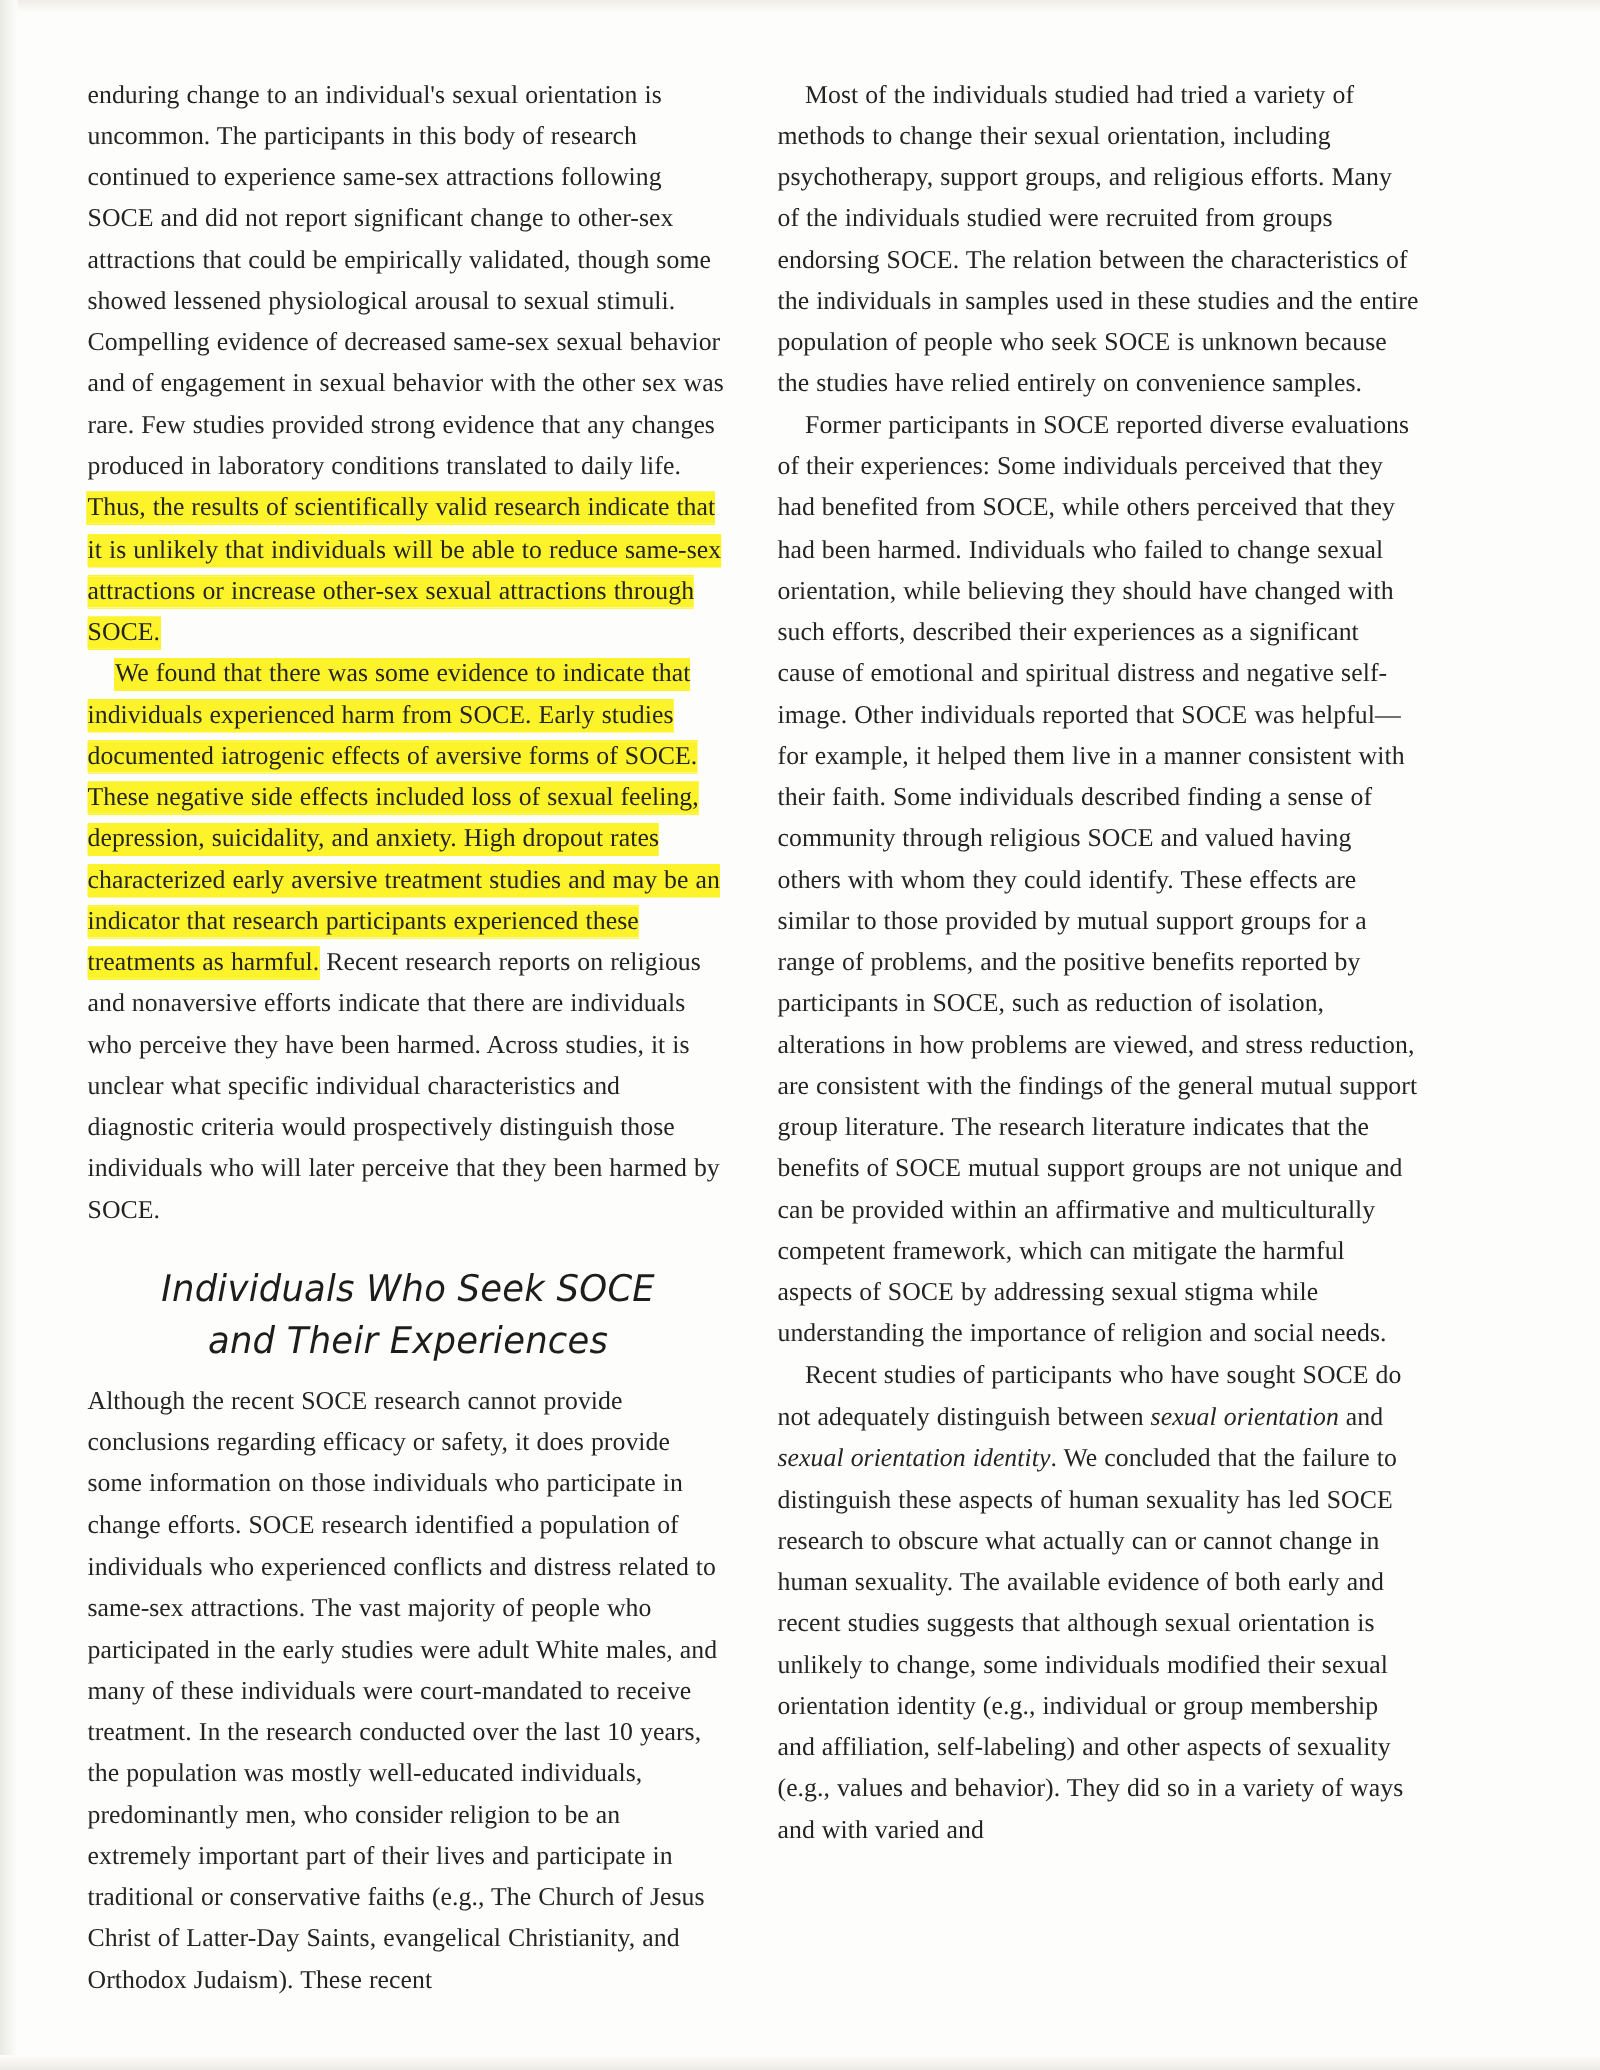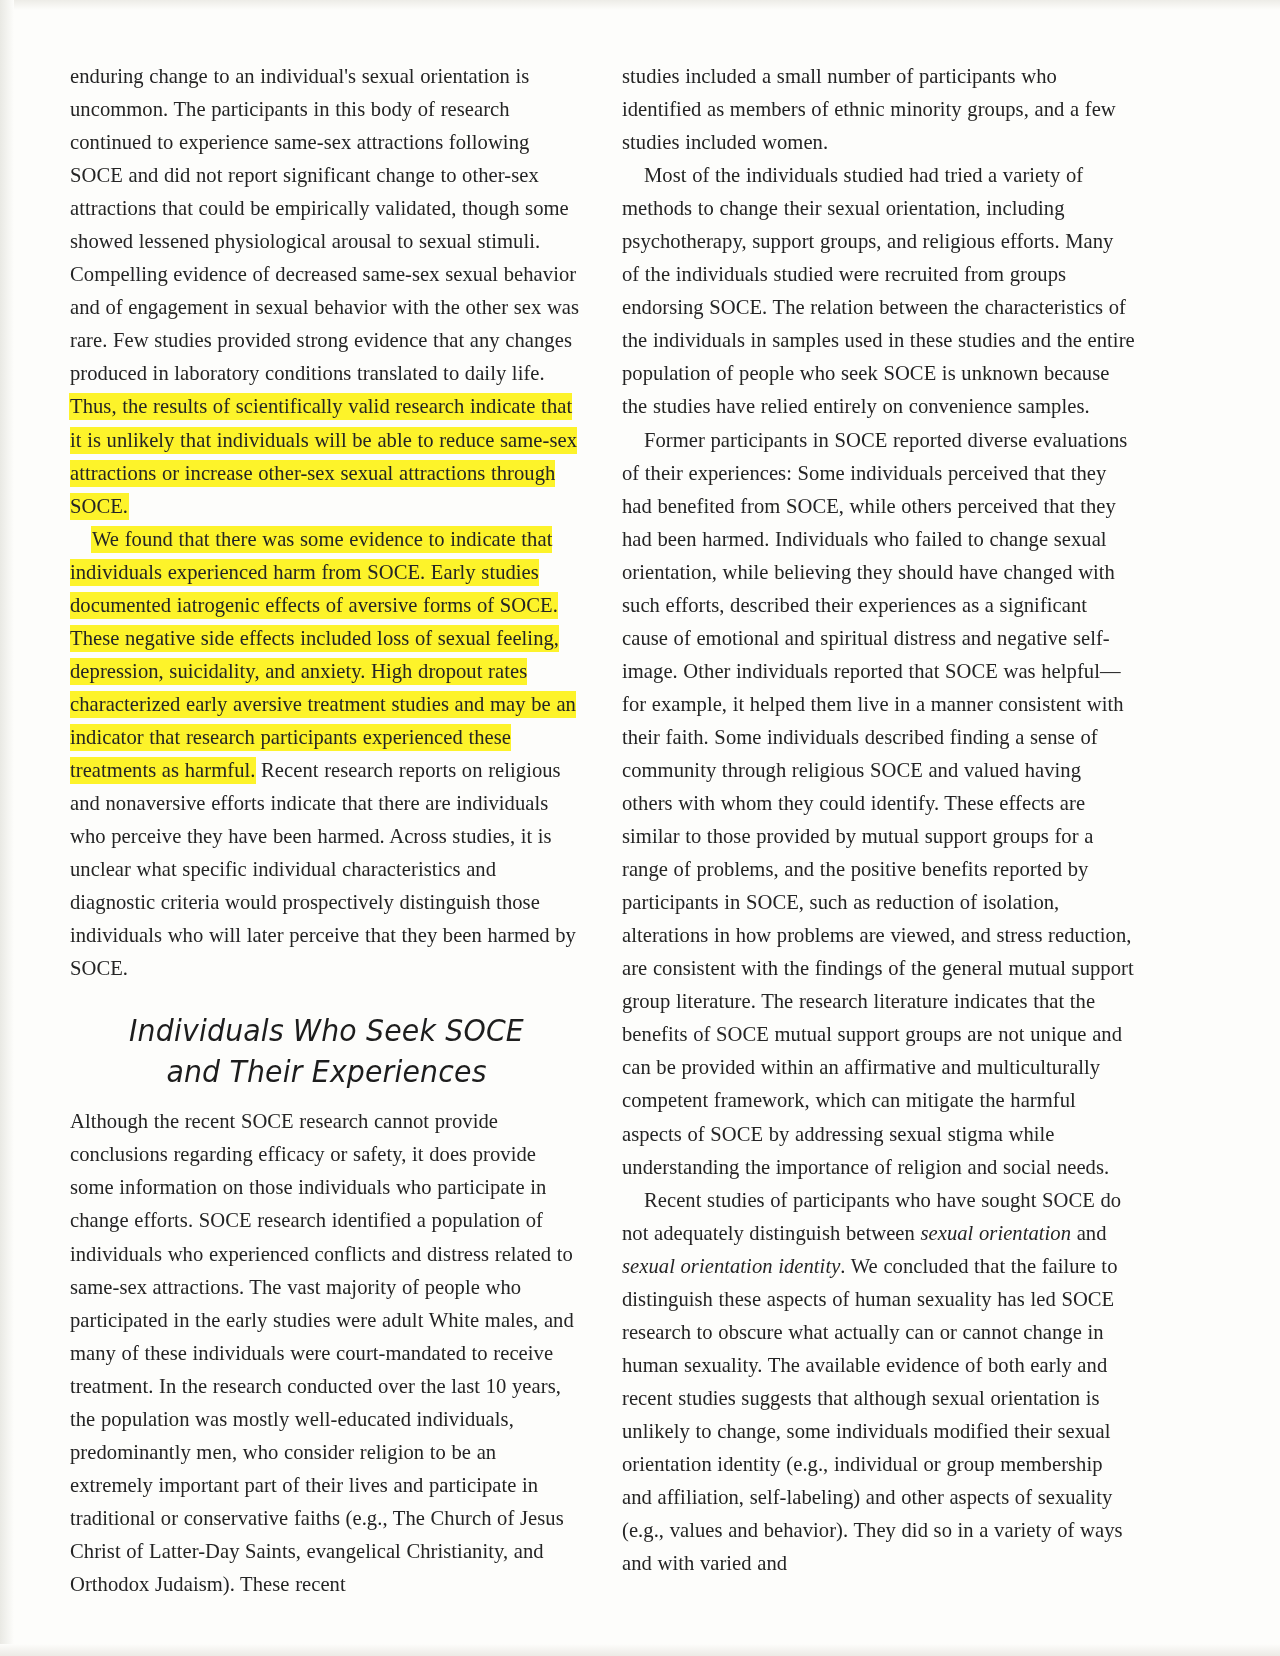--- a/index.html
+++ b/index.html
@@ -160,21 +160,20 @@
         <span class="hline">Individuals Who Seek SOCE</span>
         <span class="hline">and Their Experiences</span>
       </h2>
 
       <p class="body">Although the recent SOCE research cannot provide conclusions regarding efficacy or safety, it does provide some information on those individuals who participate in change efforts. SOCE research identified a population of individuals who experienced conflicts and distress related to same-sex attractions. The vast majority of people who participated in the early studies were adult White males, and many of these individuals were court-mandated to receive treatment. In the research conducted over the last 10 years, the population was mostly well-educated individuals, predominantly men, who consider religion to be an extremely important part of their lives and participate in traditional or conservative faiths (e.g., The Church of Jesus Christ of Latter-Day Saints, evangelical Christianity, and Orthodox Judaism). These recent</p>
 
     </div>
 
     <div class="col col-right">
 
-      <p class="body">studies included a small number of participants who identified as members of ethnic minority groups, and a few studies included women.</p>
 
       <p class="body indent">Most of the individuals studied had tried a variety of methods to change their sexual orientation, including psychotherapy, support groups, and religious efforts. Many of the individuals studied were recruited from groups endorsing SOCE. The relation between the characteristics of the individuals in samples used in these studies and the entire population of people who seek SOCE is unknown because the studies have relied entirely on convenience samples.</p>
 
       <p class="body indent">Former participants in SOCE reported diverse evaluations of their experiences: Some individuals perceived that they had benefited from SOCE, while others perceived that they had been harmed. Individuals who failed to change sexual orientation, while believing they should have changed with such efforts, described their experiences as a significant cause of emotional and spiritual distress and negative self-image. Other individuals reported that SOCE was helpful—for example, it helped them live in a manner consistent with their faith. Some individuals described finding a sense of community through religious SOCE and valued having others with whom they could identify. These effects are similar to those provided by mutual support groups for a range of problems, and the positive benefits reported by participants in SOCE, such as reduction of isolation, alterations in how problems are viewed, and stress reduction, are consistent with the findings of the general mutual support group literature. The research literature indicates that the benefits of SOCE mutual support groups are not unique and can be provided within an affirmative and multiculturally competent framework, which can mitigate the harmful aspects of SOCE by addressing sexual stigma while understanding the importance of religion and social needs.</p>
 
       <p class="body indent"><span>Recent studies of participants who have sought SOCE do not adequately distinguish between </span><em class="ital">sexual orientation</em><span> and </span><em class="ital">sexual orientation identity</em><span>. We concluded that the failure to distinguish these aspects of human sexuality has led SOCE research to obscure what actually can or cannot change in human sexuality. The available evidence of both early and recent studies suggests that although sexual orientation is unlikely to change, some individuals modified their sexual orientation identity (e.g., individual or group membership and affiliation, self-labeling) and other aspects of sexuality (e.g., values and behavior). They did so in a variety of ways and with varied and</span></p>
 
     </div>
   </div>
 

